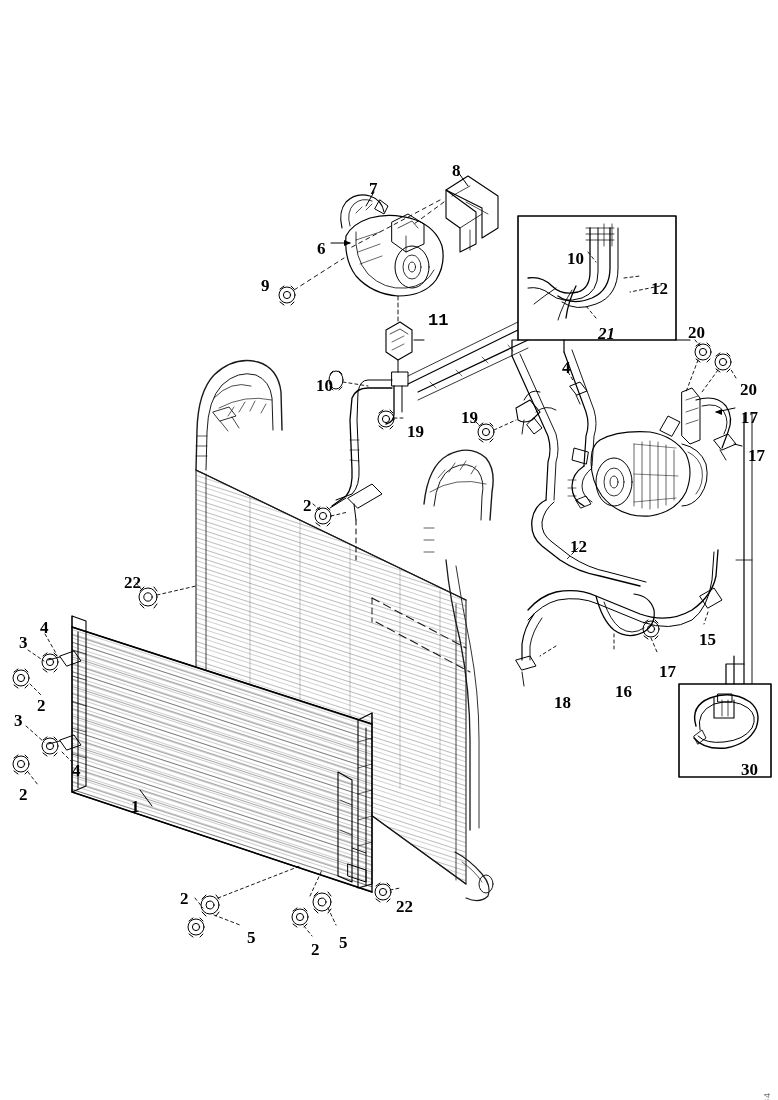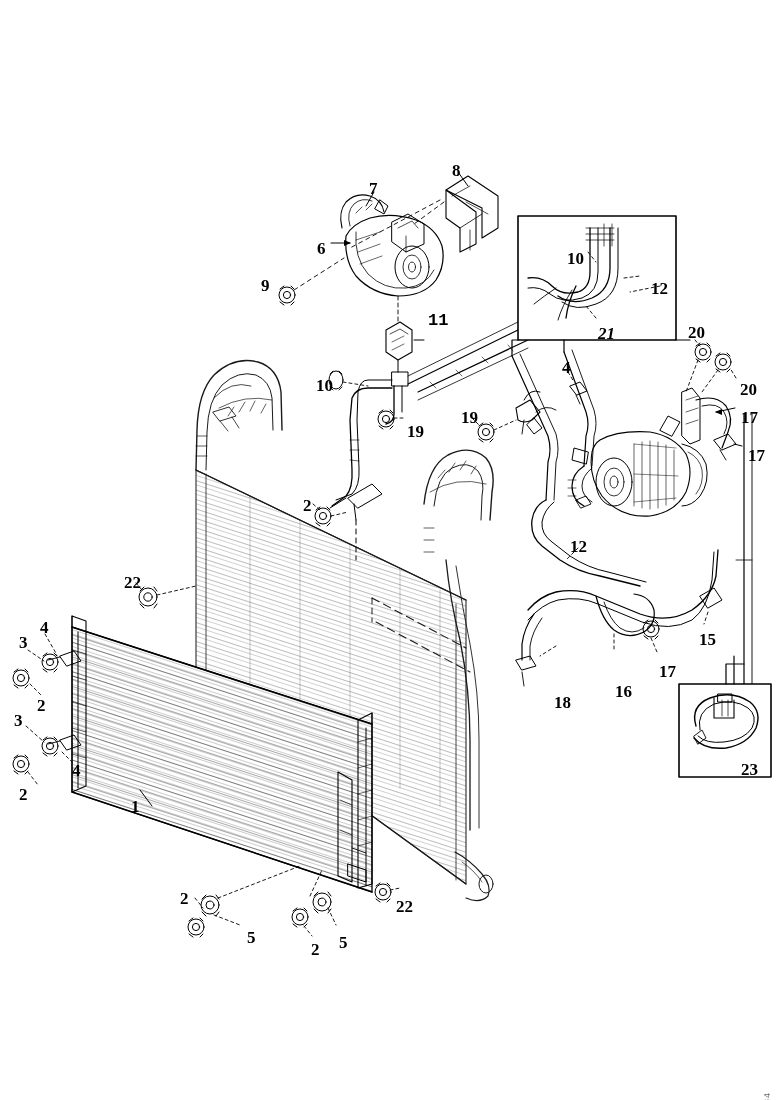--- a/index.html
+++ b/index.html
@@ -470,17 +470,17 @@
 <div class="callout" style="left:748px;top:447px;">17</div>
 <div class="callout" style="left:659px;top:663px;">17</div>
 <div class="callout" style="left:554px;top:654px;margin-top:40px;">18</div>
 <div class="callout" style="left:407px;top:423px;">19</div>
 <div class="callout" style="left:461px;top:409px;">19</div>
 <div class="callout" style="left:688px;top:324px;">20</div>
 <div class="callout" style="left:740px;top:381px;">20</div>
 <div class="callout" style="left:598px;top:325px;font-style:italic;">21</div>
 <div class="callout" style="left:124px;top:574px;">22</div>
 <div class="callout" style="left:396px;top:898px;">22</div>
-<div class="callout" style="left:741px;top:761px;">23</div>
+<div class="callout" style="left:741px;top:761px;">30</div>
 
 <div class="watermark">J53N34</div>
 
 </div>
 
 </body></html>

